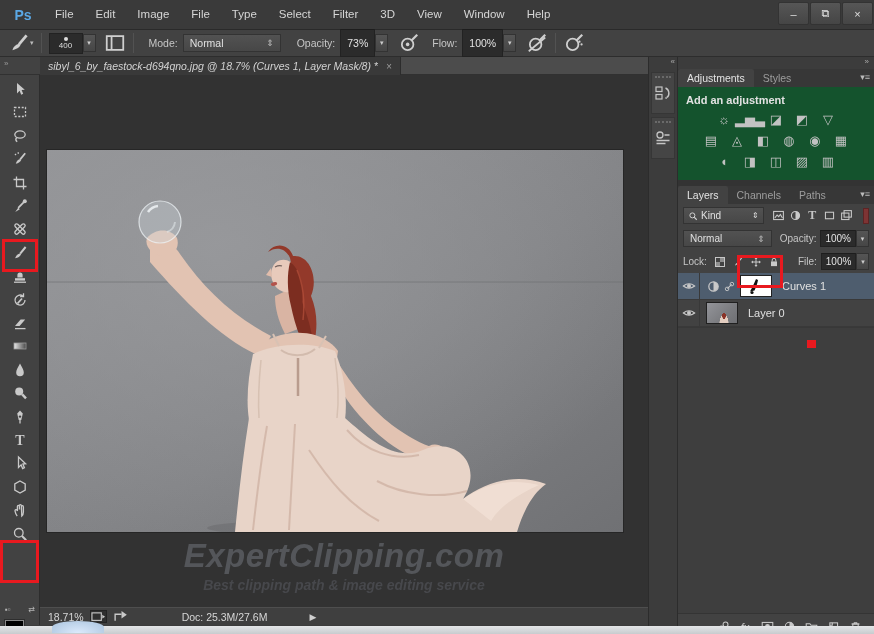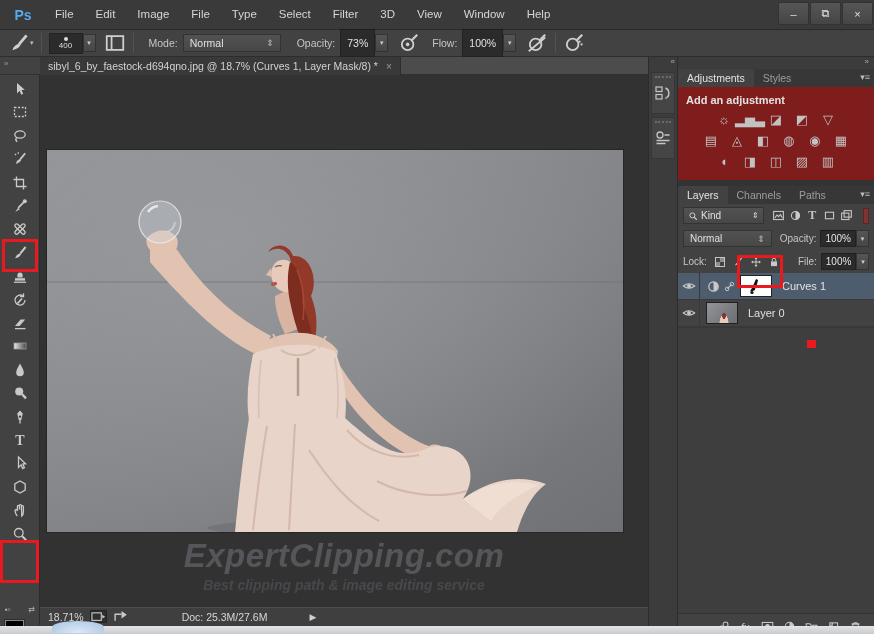--- a/index.html
+++ b/index.html
@@ -25,21 +25,21 @@
   .dropdown { background:linear-gradient(#525252,#474747); border:1px solid #333; height:18px; display:flex; align-items:center; color:#e0e0e0; padding:0 6px; }
   .dropdown .updn { margin-left:auto; font-size:9px; color:#bbb; padding-left:8px; }
   .opt-icon { width:22px; height:20px; display:flex; align-items:center; justify-content:center; }
   #brush-preview { display:flex; align-items:center; margin-left:8px; }
   #brush-size-box { width:34px; height:21px; background:#2b2b2b; border:1px solid #222; display:flex; flex-direction:column; align-items:center; justify-content:center; }
   #brush-size-box .tip-dot { width:4px; height:4px; border-radius:50%; background:#ddd; margin-bottom:1px; }
   #brush-size-box .size-txt { font-size:8px; color:#ddd; line-height:7px; }
 
   
   #toolbar-header { left:0; top:57px; width:40px; height:18px; background:#424242; border-bottom:1px solid #313131; color:#9a9a9a; font-size:8px; padding:2px 0 0 4px; letter-spacing:-1px; }
-  #tabbar { left:40px; top:57px; width:608px; height:18px; background:#4c4c4c; border-bottom:1px solid #313131; display:flex; }
+  #tabbar { left:40px; top:57px; width:608px; height:18px; background:#4c4c4c; border-bottom:1px solid #313131; display:flex;font-style:italic; }
   #doc-tab { background:#393939; border-right:1px solid #2c2c2c; height:18px; display:flex; align-items:center; padding:0 8px; font-size:10.5px; color:#d2d2d2; white-space:nowrap; }
   #doc-tab .tab-close { margin-left:8px; color:#9a9a9a; font-size:10px; }
 
   
   #toolbar { left:0; top:75px; width:40px; height:550px; background:#424242; border-right:1px solid #2d2d2d; }
   .tool { position:absolute; left:5px; width:30px; height:21px; display:flex; align-items:center; justify-content:center; color:#c9c9c9; }
   .tool svg { width:16px; height:16px; }
   .tool .t-glyph { font-size:13px; line-height:14px; }
   #fgbg { position:absolute; left:4px; top:544px; width:32px; height:34px; }
   #fg-chip { position:absolute; left:1px; top:1px; width:19px; height:17px; background:#000; border:1px solid #8a8a8a; box-shadow:0 0 0 1px #2e2e2e; }
@@ -66,21 +66,21 @@
   .strip-grip { width:16px; border-top:2px dotted #6a6a6a; margin-top:3px; }
   .strip-btn svg { width:18px; height:18px; margin-top:6px; }
 
   
   #dock { left:678px; top:57px; width:196px; height:577px; background:#3c3c3c; }
   #dock-header { height:12px; text-align:right; font-size:8px; color:#aaa; padding-right:6px; letter-spacing:-1px; }
   .panel-tabs { height:18px; background:#373737; display:flex; align-items:flex-end; position:relative; }
   .ptab { font-size:10.5px; padding:3px 9px 3px 9px; color:#9d9d9d; }
   .ptab.active { background:#424242; color:#e3e3e3; border-radius:2px 2px 0 0; }
   .panel-menu { position:absolute; right:4px; top:3px; color:#bbb; font-size:9px; }
-  #adj-panel { background:#7f1d1d; padding:4px 0 6px 0; }
+  #adj-panel { background:#14532d; padding:4px 0 6px 0; }
   #adj-heading { font-size:11px; font-weight:bold; color:#e2e2e2; margin:3px 0 5px 8px; }
   .adj-row { display:flex; justify-content:center; margin-bottom:4px; }
   .adj-icon { width:20px; height:17px; margin:0 3px; display:flex; align-items:center; justify-content:center; color:#c2c2c2; font-size:13px; }
   #panel-gap { height:6px; background:#333; }
 
   #layers-panel { background:#424242; }
   .lp-row { display:flex; align-items:center; padding:3px 5px; }
   #kind-dd { width:92px; height:17px; background:linear-gradient(#525252,#474747); border:1px solid #333; display:flex; align-items:center; font-size:10px; color:#e0e0e0; padding:0 4px; }
   #kind-dd svg { width:10px; height:10px; margin-right:3px; }
   #kind-dd .updn { margin-left:auto; font-size:8px; }

